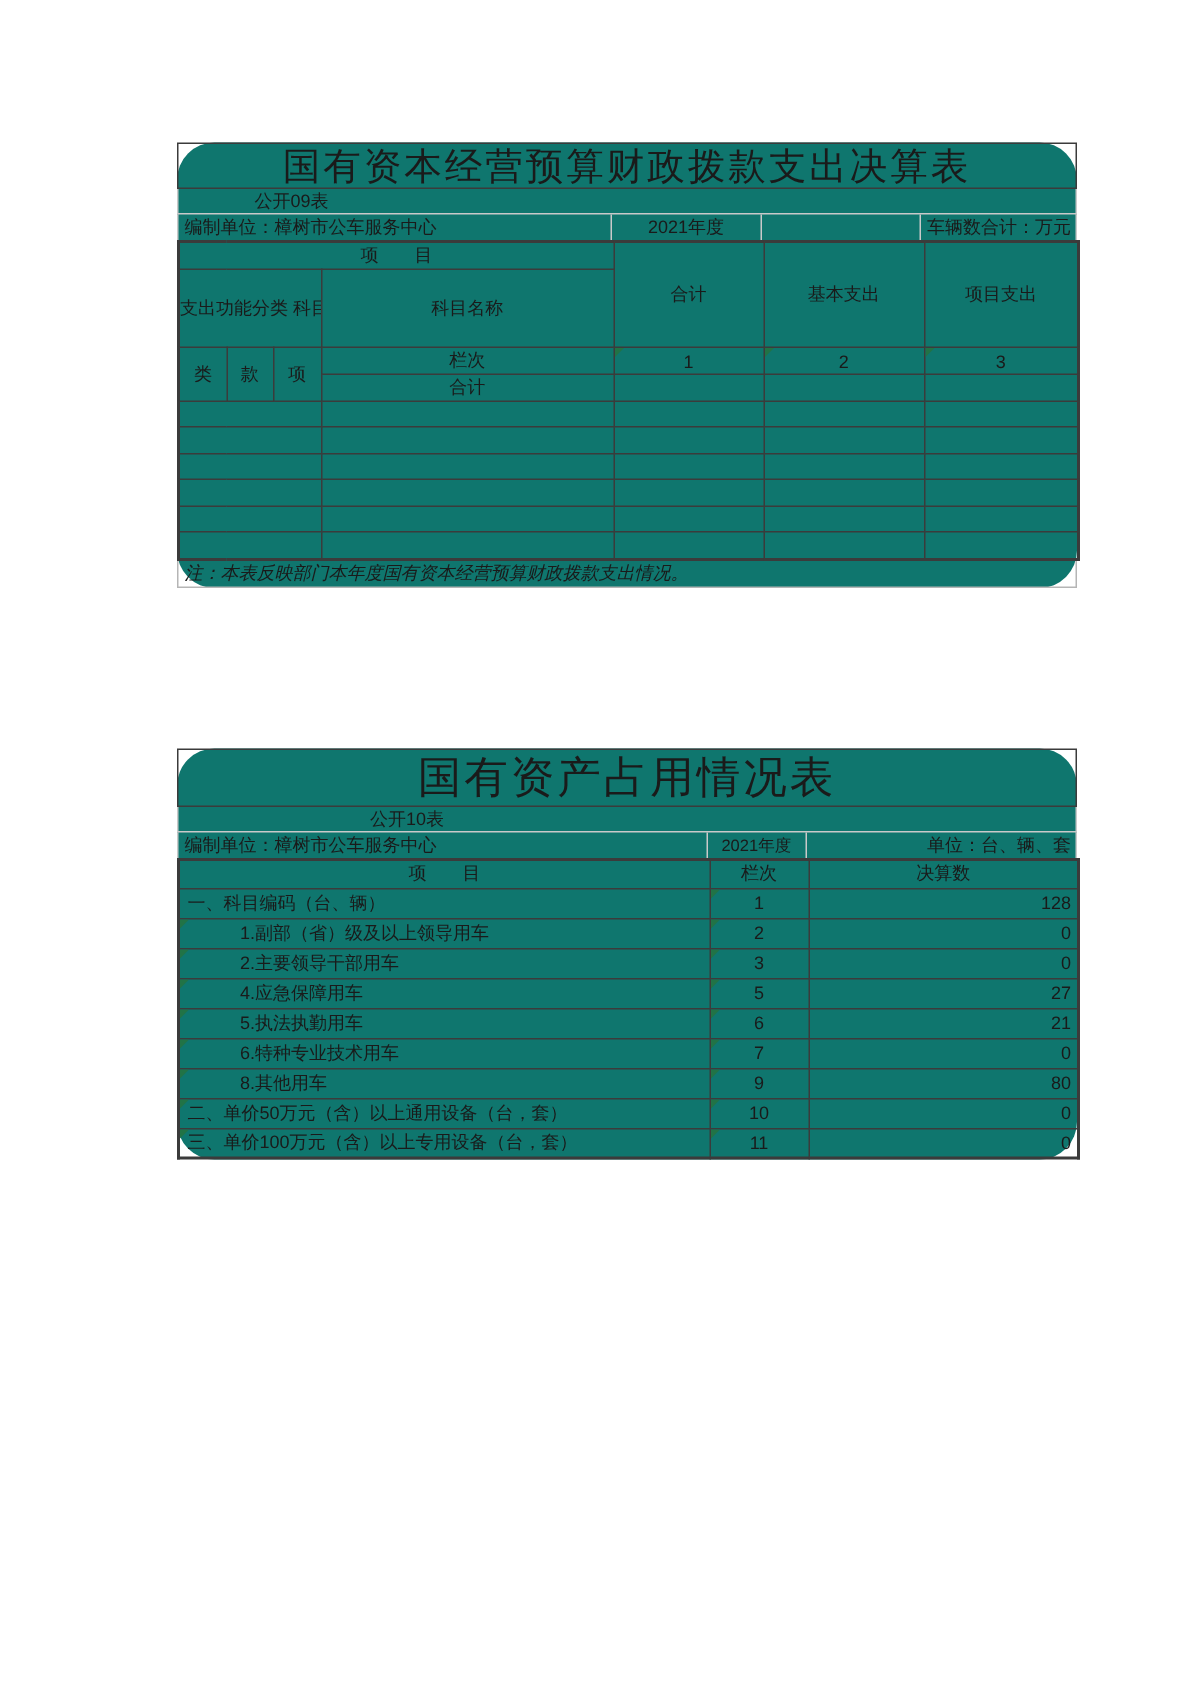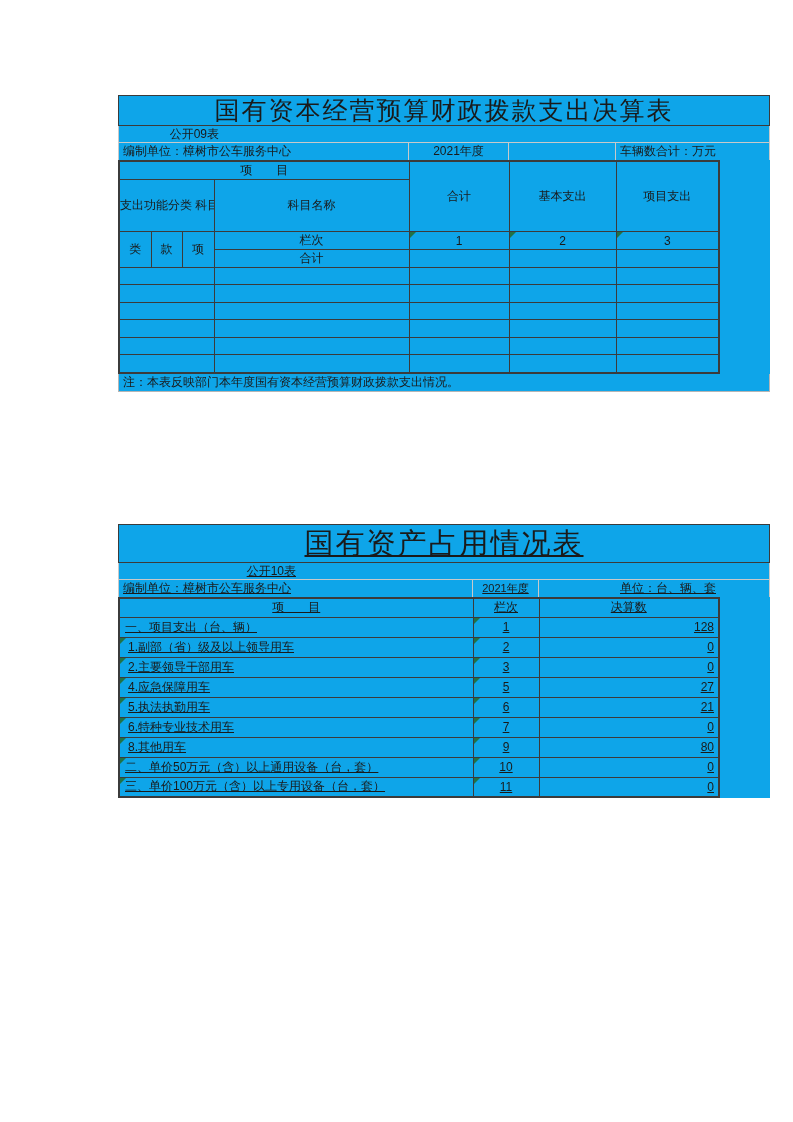--- a/index.html
+++ b/index.html
@@ -9,23 +9,23 @@
     --flag:#217346;
     --ink:#1a1a1a;
   }
   *{box-sizing:border-box;margin:0;padding:0;}
   html,body{background:#ffffff;}
   body{
     width:793px;height:1122px;position:relative;
     font-family:"Liberation Sans","DejaVu Sans",sans-serif;
     color:var(--ink);
   }
-  .sheet{position:absolute;left:118px;width:652px;background:#0ea5e9;}
+  .sheet{position:absolute;left:118px;width:600px;background:#0f766e;border-radius:25px;}
   #t1{top:95px;}
-  #t2{top:524px;text-decoration:underline;}
+  #t2{top:499px;}
 
   .title-box{
     border:1px solid var(--bd-dark);
     display:flex;align-items:center;justify-content:center;
     text-align:center;
   }
   #t1 .title-box{height:31px;font-size:25px;letter-spacing:2px;}
   #t2 .title-box{height:39px;font-size:29px;letter-spacing:2px;}
 
   .band{display:flex;border-left:1px solid var(--bd-light);border-right:1px solid var(--bd-light);}
@@ -44,33 +44,33 @@
   table{border-collapse:collapse;table-layout:fixed;width:600px;}
   .main-table{border:2px solid var(--bd-dark);}
   .main-table td{
     border:1px solid var(--bd-dark);
     font-size:12px;text-align:center;vertical-align:middle;
     position:relative;overflow:hidden;white-space:nowrap;
     padding:0;
   }
   .prelined{white-space:pre-line;line-height:1.45;}
   td.lbl{text-align:left;padding-left:5px;}
-  td.lbl.indent{padding-left:8px;}
+  td.lbl.indent{padding-left:40px;}
   td.num{text-align:right;padding-right:4px;}
   .tri{
     position:absolute;top:0;left:0;width:0;height:0;
     border-top:6px solid var(--flag);
     border-right:6px solid transparent;
   }
   .note-box{
     border:1px solid var(--bd-note);border-top:none;
     font-size:12px;display:flex;align-items:center;
     padding-left:4px;white-space:nowrap;overflow:hidden;
   }
-  #t1 .note-box{height:18px;}
+  #t1 .note-box{height:18px;font-style:italic;}
   #t2 .note-box.n1{height:24px;}
   #t2 .note-box.n2{height:26px;}
 </style>
 </head>
 <body>
 
 <div class="sheet" id="t1">
 
   <div class="title-box">国有资本经营预算财政拨款支出决算表</div>
 
@@ -198,21 +198,21 @@
         <col style="width:66px">
         <col style="width:180px">
     </colgroup>
     <tbody>
       <tr style="height:19px">
         <td>项　　目</td>
         <td>栏次</td>
         <td>决算数</td>
       </tr>
       <tr style="height:20px">
-        <td class="lbl"><span>一、项目支出（台、辆）</span></td>
+        <td class="lbl"><span>一、科目编码（台、辆）</span></td>
         <td><span class="tri"></span><span>1</span></td>
         <td class="num">128</td>
       </tr>
       <tr style="height:20px">
         <td class="lbl indent"><span class="tri"></span><span>1.副部（省）级及以上领导用车</span></td>
         <td><span class="tri"></span><span>2</span></td>
         <td class="num">0</td>
       </tr>
       <tr style="height:20px">
         <td class="lbl indent"><span class="tri"></span><span>2.主要领导干部用车</span></td>

